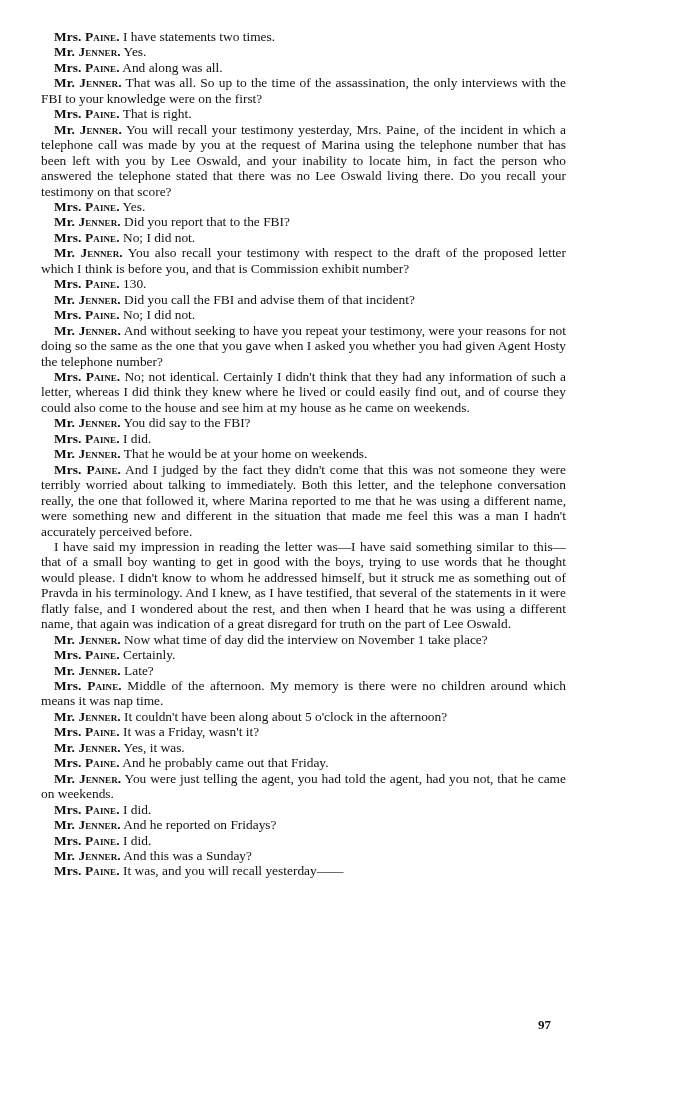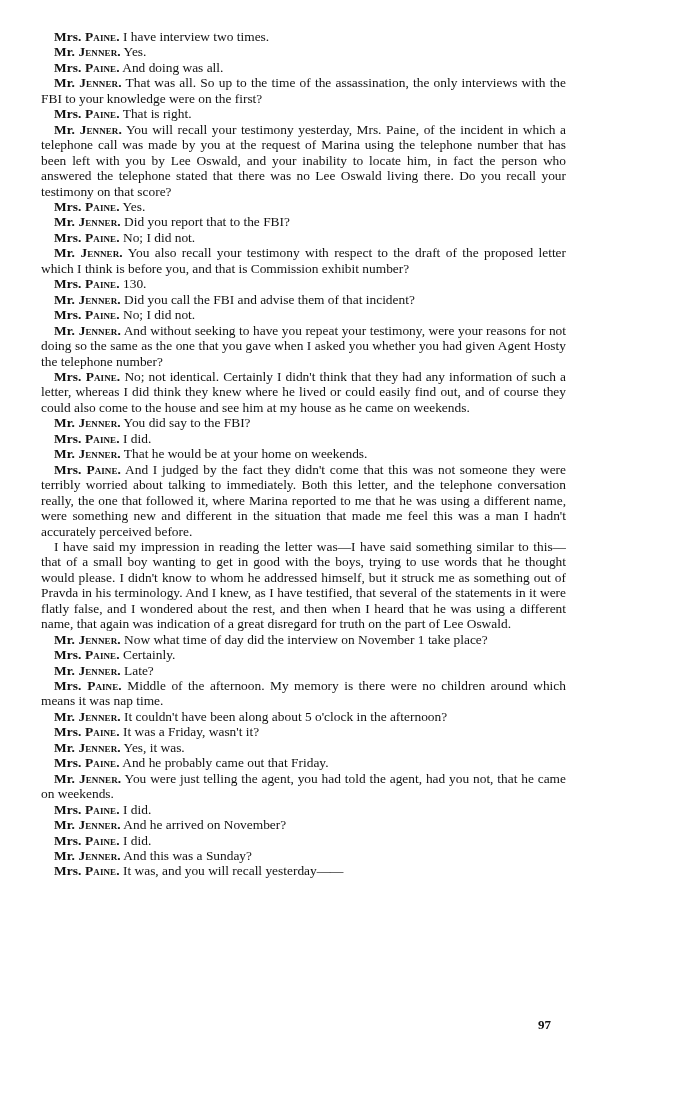--- a/index.html
+++ b/index.html
@@ -35,23 +35,23 @@
     font-family: "Liberation Serif", "DejaVu Serif", serif;
     font-weight: bold;
     font-size: 13px;
     color: #111;
   }
 </style>
 </head>
 <body>
 
 <div class="page" id="page">
-    <p class="para"><span class="speaker"><span>Mrs. </span><span class="sc">Paine.</span></span> <span class="text">I have interview two times.</span></p>
+    <p class="para"><span class="speaker"><span>Mrs. </span><span class="sc">Paine.</span></span> <span class="text">I have statements two times.</span></p>
     <p class="para"><span class="speaker"><span>Mr. </span><span class="sc">Jenner.</span></span> <span class="text">Yes.</span></p>
-    <p class="para"><span class="speaker"><span>Mrs. </span><span class="sc">Paine.</span></span> <span class="text">And doing was all.</span></p>
+    <p class="para"><span class="speaker"><span>Mrs. </span><span class="sc">Paine.</span></span> <span class="text">And along was all.</span></p>
     <p class="para"><span class="speaker"><span>Mr. </span><span class="sc">Jenner.</span></span> <span class="text">That was all.  So up to the time of the assassination, the only interviews with the FBI to your knowledge were on the first?</span></p>
     <p class="para"><span class="speaker"><span>Mrs. </span><span class="sc">Paine.</span></span> <span class="text">That is right.</span></p>
     <p class="para"><span class="speaker"><span>Mr. </span><span class="sc">Jenner.</span></span> <span class="text">You will recall your testimony yesterday, Mrs. Paine, of the incident in which a telephone call was made by you at the request of Marina using the telephone number that has been left with you by Lee Oswald, and your inability to locate him, in fact the person who answered the telephone stated that there was no Lee Oswald living there.  Do you recall your testimony on that score?</span></p>
     <p class="para"><span class="speaker"><span>Mrs. </span><span class="sc">Paine.</span></span> <span class="text">Yes.</span></p>
     <p class="para"><span class="speaker"><span>Mr. </span><span class="sc">Jenner.</span></span> <span class="text">Did you report that to the FBI?</span></p>
     <p class="para"><span class="speaker"><span>Mrs. </span><span class="sc">Paine.</span></span> <span class="text">No; I did not.</span></p>
     <p class="para"><span class="speaker"><span>Mr. </span><span class="sc">Jenner.</span></span> <span class="text">You also recall your testimony with respect to the draft of the proposed letter which I think is before you, and that is Commission exhibit number?</span></p>
     <p class="para"><span class="speaker"><span>Mrs. </span><span class="sc">Paine.</span></span> <span class="text">130.</span></p>
     <p class="para"><span class="speaker"><span>Mr. </span><span class="sc">Jenner.</span></span> <span class="text">Did you call the FBI and advise them of that incident?</span></p>
     <p class="para"><span class="speaker"><span>Mrs. </span><span class="sc">Paine.</span></span> <span class="text">No; I did not.</span></p>
@@ -65,19 +65,19 @@
     <p class="para"><span class="speaker"><span>Mr. </span><span class="sc">Jenner.</span></span> <span class="text">Now what time of day did the interview on November 1 take place?</span></p>
     <p class="para"><span class="speaker"><span>Mrs. </span><span class="sc">Paine.</span></span> <span class="text">Certainly.</span></p>
     <p class="para"><span class="speaker"><span>Mr. </span><span class="sc">Jenner.</span></span> <span class="text">Late?</span></p>
     <p class="para"><span class="speaker"><span>Mrs. </span><span class="sc">Paine.</span></span> <span class="text">Middle of the afternoon.  My memory is there were no children around which means it was nap time.</span></p>
     <p class="para"><span class="speaker"><span>Mr. </span><span class="sc">Jenner.</span></span> <span class="text">It couldn't have been along about 5 o'clock in the afternoon?</span></p>
     <p class="para"><span class="speaker"><span>Mrs. </span><span class="sc">Paine.</span></span> <span class="text">It was a Friday, wasn't it?</span></p>
     <p class="para"><span class="speaker"><span>Mr. </span><span class="sc">Jenner.</span></span> <span class="text">Yes, it was.</span></p>
     <p class="para"><span class="speaker"><span>Mrs. </span><span class="sc">Paine.</span></span> <span class="text">And he probably came out that Friday.</span></p>
     <p class="para"><span class="speaker"><span>Mr. </span><span class="sc">Jenner.</span></span> <span class="text">You were just telling the agent, you had told the agent, had you not, that he came on weekends.</span></p>
     <p class="para"><span class="speaker"><span>Mrs. </span><span class="sc">Paine.</span></span> <span class="text">I did.</span></p>
-    <p class="para"><span class="speaker"><span>Mr. </span><span class="sc">Jenner.</span></span> <span class="text">And he arrived on November?</span></p>
+    <p class="para"><span class="speaker"><span>Mr. </span><span class="sc">Jenner.</span></span> <span class="text">And he reported on Fridays?</span></p>
     <p class="para"><span class="speaker"><span>Mrs. </span><span class="sc">Paine.</span></span> <span class="text">I did.</span></p>
     <p class="para"><span class="speaker"><span>Mr. </span><span class="sc">Jenner.</span></span> <span class="text">And this was a Sunday?</span></p>
     <p class="para"><span class="speaker"><span>Mrs. </span><span class="sc">Paine.</span></span> <span class="text">It was, and you will recall yesterday——</span></p>
   </div>
 
 <div class="page-number">97</div>
 
 </body></html>

